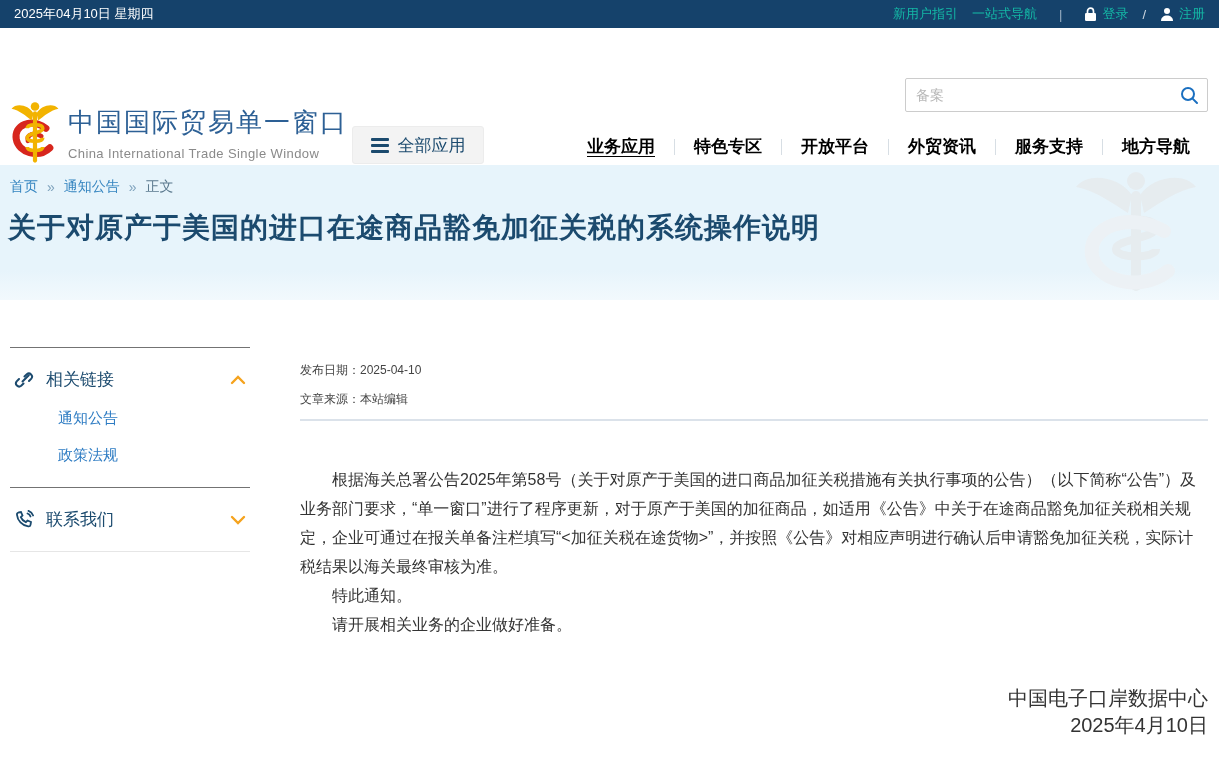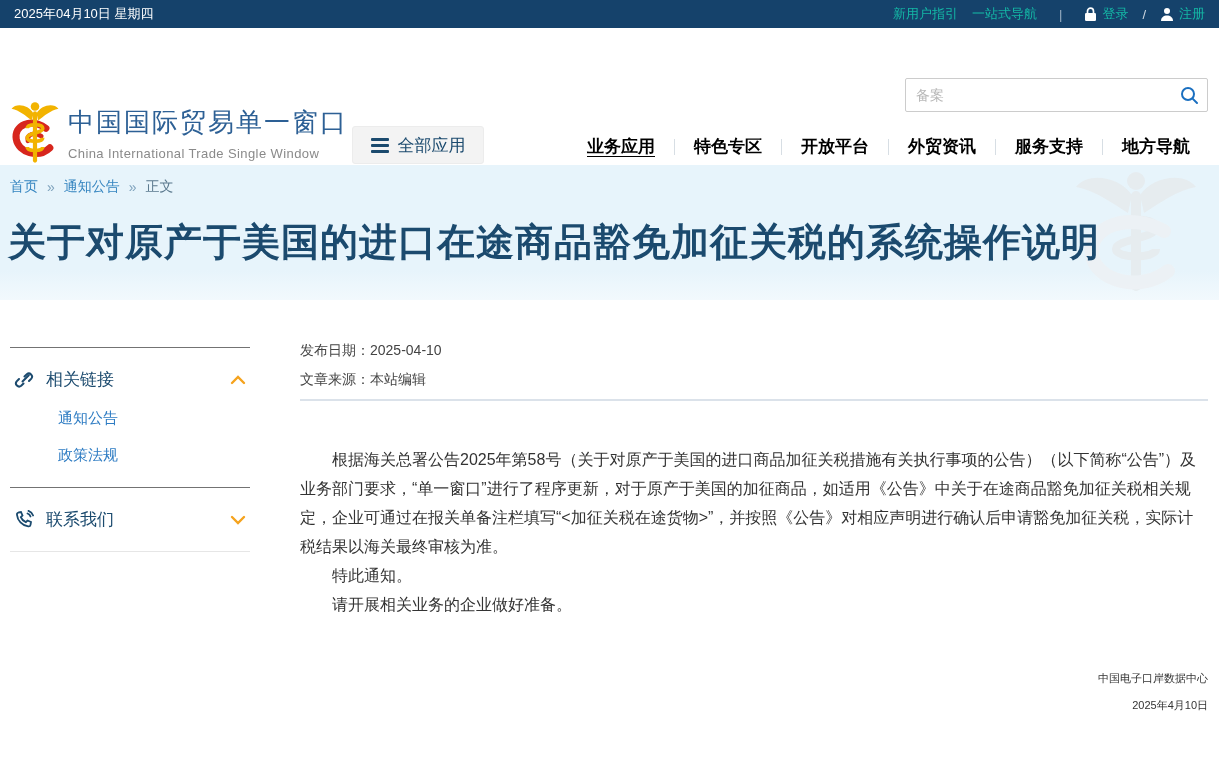--- a/index.html
+++ b/index.html
@@ -38,43 +38,43 @@
   .mainnav .nav-item.active { text-decoration:underline; text-underline-offset:4px; }
   .nav-sep { width:1px; height:16px; background:#d7dee4; margin:0 17px; }
 
   
   .banner { position:relative; height:135px;
     background:linear-gradient(#e7f4fb 0 78%, #f2f9fd); overflow:hidden; }
   .crumb { position:absolute; left:10px; top:13px; font-size:14px; display:flex; gap:9px; align-items:center; }
   .crumb a { color:#3585c0; text-decoration:none; cursor:pointer; }
   .crumb .sep { color:#7fa3bd; }
   .crumb .current { color:#5c7a8f; }
-  .page-title { position:absolute; left:8px; top:52px; font-size:38px; font-weight:bold;
+  .page-title { position:absolute; left:8px; top:44px; font-size:28px; font-weight:bold;
     color:#1b4a6e; letter-spacing:1px; white-space:nowrap; }
   .watermark { position:absolute; right:18px; top:2px; opacity:.85; }
 
   
   .content { position:relative; height:463px; background:#fff; }
 
   .sidebar { position:absolute; left:10px; top:47px; width:240px; font-size:17px; }
   .side-sec { border-top:1px solid #737373; padding:20px 4px; }
   .side-sec:last-child { border-bottom:1px solid #e6e6e6; }
   .sec-head { display:flex; align-items:center; cursor:pointer; color:#1b4a6e; }
   .sec-head .lbl { margin-left:12px; flex:1; }
   .sec-kids { margin:4px 0 2px 44px; }
   .sec-kids a { display:block; color:#2e7cc3; font-size:15px; text-decoration:none;
     cursor:pointer; margin-top:18px; }
 
   .article { position:absolute; left:300px; top:40px; width:908px; }
-  .meta { font-size:14px; color:#444; }
+  .meta { font-size:12px; color:#444;margin-top:20px; }
   .meta .row { margin-bottom:9px; line-height:20px; }
   .article-divider { border:none; border-top:2px solid #dbe2ea; margin-top:10px; }
   .paras { margin-top:44px; font-size:16px; color:#333; line-height:29px; }
   .paras p { text-indent:2em; }
-  .signature { margin-top:46px; text-align:right; font-size:11px; color:#333; line-height:27px; }
+  .signature { margin-top:46px; text-align:right; font-size:20px; color:#333; line-height:27px; }
 
   svg { display:block; }
 </style>
 </head>
 <body>
 
 <div class="topbar">
   <span>2025年04月10日 星期四</span>
   <span class="topbar-right">
     <a>新用户指引</a>

